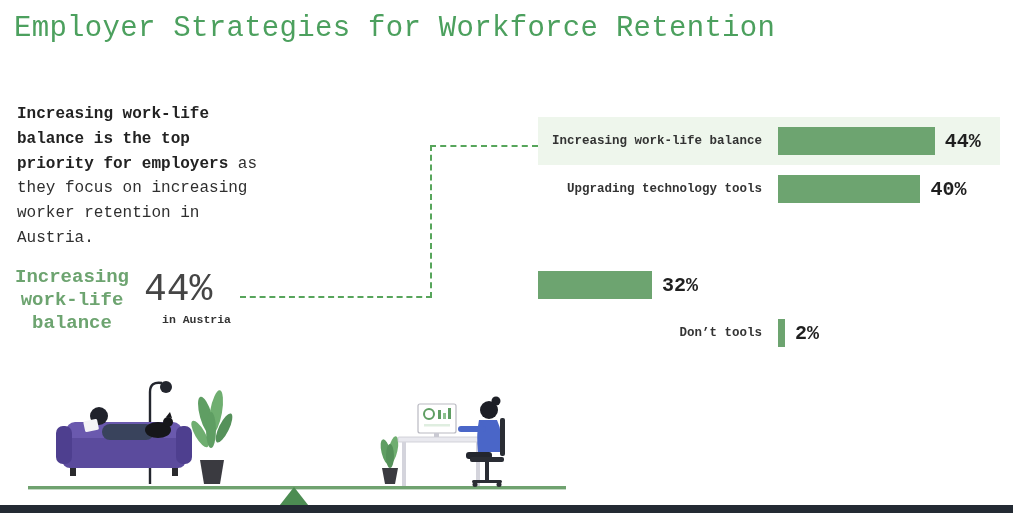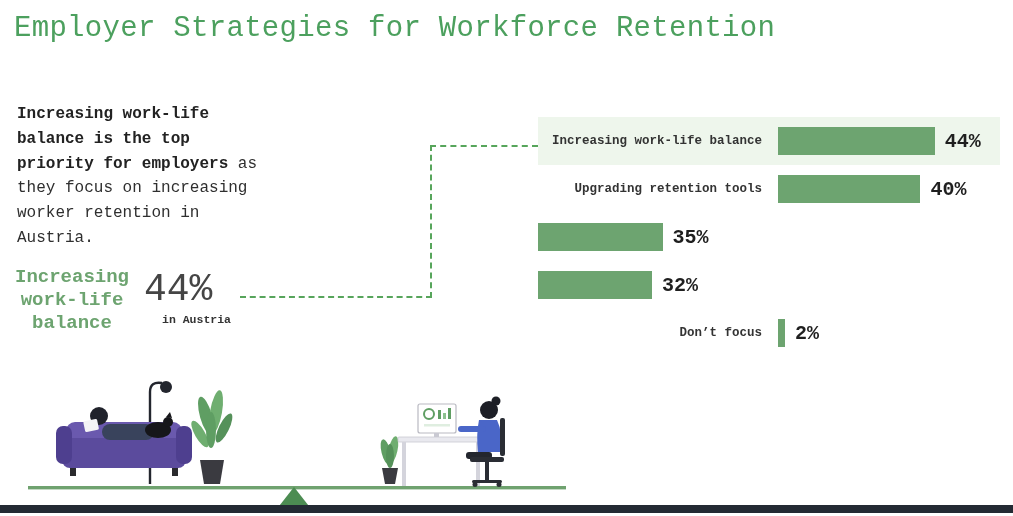--- a/index.html
+++ b/index.html
@@ -66,40 +66,36 @@
 
   <div class="chart" id="chart">
       <div class="crow" style="background: rgb(238, 246, 236);">
         <div class="clabel">Increasing work-life balance</div>
         <div class="cbarwrap">
           <div class="cbar" style="width: 156.64px; background: rgb(109, 164, 112);"></div>
           <div class="cval" style="color: rgb(31, 31, 31);">44%</div>
         </div>
       </div>
       <div class="crow">
-        <div class="clabel">Upgrading retention tools</div>
+        <div class="clabel">Upgrading technology tools</div>
         <div class="cbarwrap">
           <div class="cbar" style="width: 142.4px; background: rgb(109, 164, 112);"></div>
           <div class="cval" style="color: rgb(31, 31, 31);">40%</div>
         </div>
       </div>
       <div class="crow">
-        <div class="cbarwrap">
-          <div class="cbar" style="width: 124.6px; background: rgb(109, 164, 112);"></div>
-          <div class="cval" style="color: rgb(31, 31, 31);">35%</div>
-        </div>
       </div>
       <div class="crow">
         <div class="cbarwrap">
           <div class="cbar" style="width: 113.92px; background: rgb(109, 164, 112);"></div>
           <div class="cval" style="color: rgb(31, 31, 31);">32%</div>
         </div>
       </div>
       <div class="crow">
-        <div class="clabel">Don’t focus</div>
+        <div class="clabel">Don’t tools</div>
         <div class="cbarwrap">
           <div class="cbar" style="width: 7.12px; background: rgb(109, 164, 112);"></div>
           <div class="cval" style="color: rgb(31, 31, 31);">2%</div>
         </div>
       </div>
     </div>
 
   <svg class="illu" width="580" height="150" viewBox="0 0 580 150">
 
     <rect x="28" y="118" width="538" height="3.4" fill="#6fa26f"></rect>

